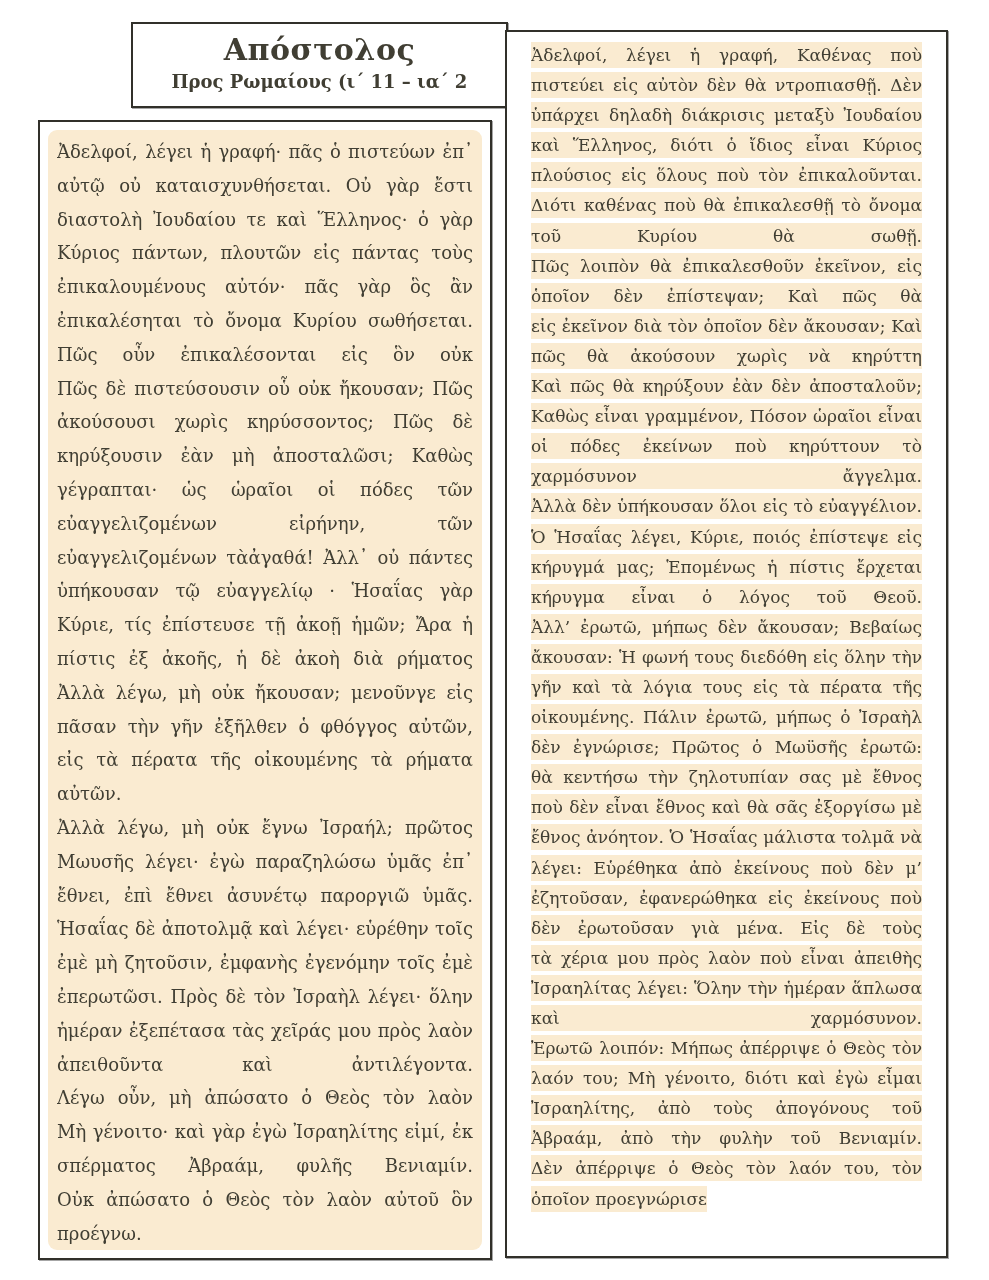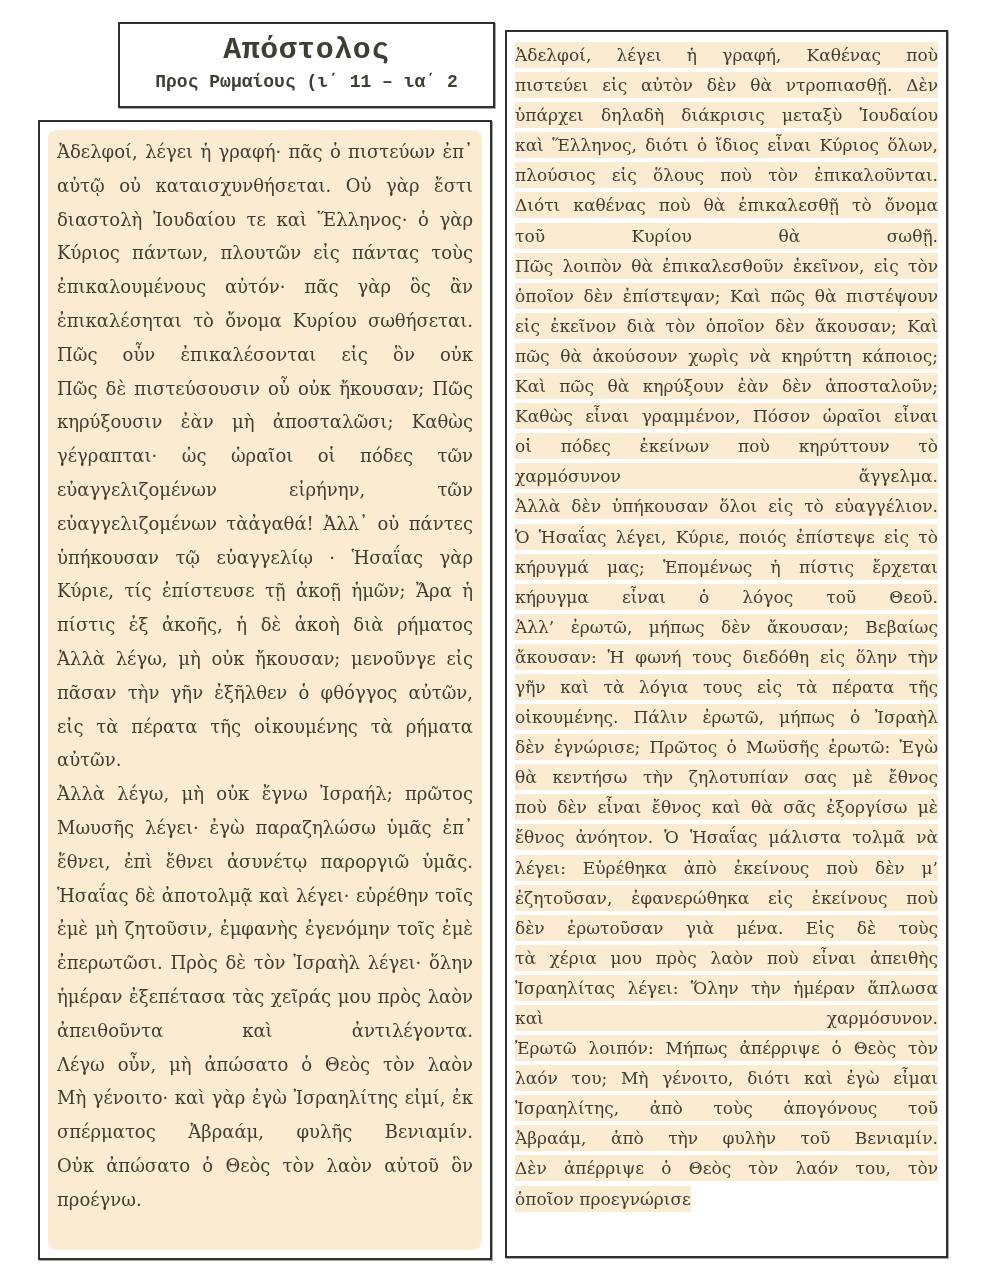--- a/index.html
+++ b/index.html
@@ -9,27 +9,27 @@
     --page:#FFFFFF;
   }
   html,body{margin:0;padding:0;background:var(--page);}
   .page{
     position:relative;width:989px;height:1280px;background:var(--page);
     font-family:"DejaVu Serif","Liberation Serif",serif;color:var(--ink);
     overflow:hidden;
   }
   .box{position:absolute;box-sizing:border-box;border:2px solid var(--frame);
        background:var(--page);box-shadow:1px 1px 0 rgba(0,0,0,0.35);}
-  .title-box{left:118px;top:22px;width:377px;height:86px;text-align:center;font-family:Liberation Mono, monospace;}
+  .title-box{left:131px;top:22px;width:377px;height:86px;text-align:center;}
   .doc-title{font-size:30px;font-weight:bold;margin:9px 0 0 0;line-height:34px;letter-spacing:0.5px;}
   .doc-subtitle{font-size:18px;font-weight:bold;margin-top:5px;line-height:20px;}
   .left-box{left:38px;top:120px;width:454px;height:1140px;padding:8px;}
   .left-panel{box-sizing:border-box;width:100%;height:100%;background:var(--highlight);
               padding:5px 9px 0 9px;overflow:hidden;border-radius:9px;}
-  .right-box{left:505px;top:30px;width:443px;height:1228px;padding:8px 8px;overflow:hidden;}
+  .right-box{left:505px;top:30px;width:443px;height:1228px;padding:8px 24px;overflow:hidden;}
   .line{
     text-align:justify;text-justify:inter-word;
     overflow:hidden;white-space:normal;
   }
   .line.j{text-align-last:justify;}
   .line:not(.j){text-align-last:left;}
   .lline{font-size:18px;height:33.8px;line-height:33.8px;}
   .rline{font-size:17px;height:30.1px;line-height:30.1px;}
   .rline .hl{background:var(--highlight);padding:3px 0;box-decoration-break:clone;}
 </style>
@@ -46,20 +46,21 @@
   <div class="box left-box">
     <div class="left-panel" id="left-panel">
         <div class="line lline j"><span>Ἀδελφοί, λέγει ἡ γραφή· πᾶς ὁ πιστεύων ἐπ᾽</span></div>
         <div class="line lline j"><span>αὐτῷ οὐ καταισχυνθήσεται. Οὐ γὰρ ἔστι</span></div>
         <div class="line lline j"><span>διαστολὴ Ἰουδαίου τε καὶ Ἕλληνος· ὁ γὰρ αὐτὸς</span></div>
         <div class="line lline j"><span>Κύριος πάντων, πλουτῶν εἰς πάντας τοὺς</span></div>
         <div class="line lline j"><span>ἐπικαλουμένους αὐτόν· πᾶς γὰρ ὃς ἂν</span></div>
         <div class="line lline j"><span>ἐπικαλέσηται τὸ ὄνομα Κυρίου σωθήσεται.</span></div>
         <div class="line lline j"><span>Πῶς οὖν ἐπικαλέσονται εἰς ὃν οὐκ ἐπίστευσαν;</span></div>
         <div class="line lline j"><span>Πῶς δὲ πιστεύσουσιν οὗ οὐκ ἤκουσαν; Πῶς δὲ</span></div>
+        <div class="line lline j"><span>ἀκούσουσι χωρὶς κηρύσσοντος; Πῶς δὲ</span></div>
         <div class="line lline j"><span>κηρύξουσιν ἐὰν μὴ ἀποσταλῶσι; Καθὼς</span></div>
         <div class="line lline j"><span>γέγραπται· ὡς ὡραῖοι οἱ πόδες τῶν</span></div>
         <div class="line lline j"><span>εὐαγγελιζομένων εἰρήνην, τῶν</span></div>
         <div class="line lline j"><span>εὐαγγελιζομένων τὰἀγαθά!  Ἀλλ᾽ οὐ πάντες</span></div>
         <div class="line lline j"><span>ὑπήκουσαν τῷ εὐαγγελίῳ · Ἡσαΐας γὰρ λέγει·</span></div>
         <div class="line lline j"><span>Κύριε, τίς ἐπίστευσε τῇ ἀκοῇ ἡμῶν; Ἄρα ἡ</span></div>
         <div class="line lline j"><span>πίστις ἐξ ἀκοῆς, ἡ δὲ ἀκοὴ διὰ ρήματος Θεοῦ.</span></div>
         <div class="line lline j"><span>Ἀλλὰ λέγω, μὴ οὐκ ἤκουσαν; μενοῦνγε εἰς</span></div>
         <div class="line lline j"><span>πᾶσαν τὴν γῆν ἐξῆλθεν ὁ φθόγγος αὐτῶν, καὶ</span></div>
         <div class="line lline j"><span>εἰς τὰ πέρατα τῆς οἰκουμένης τὰ ρήματα</span></div>

